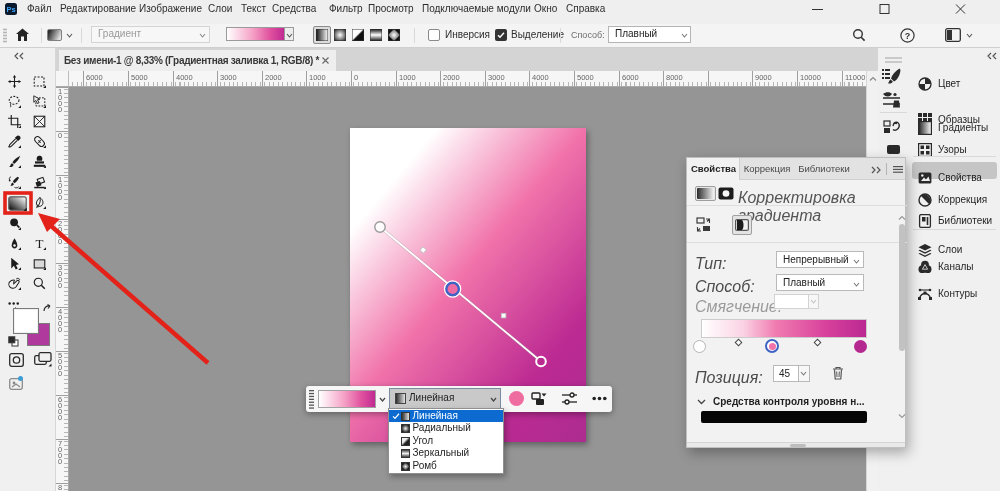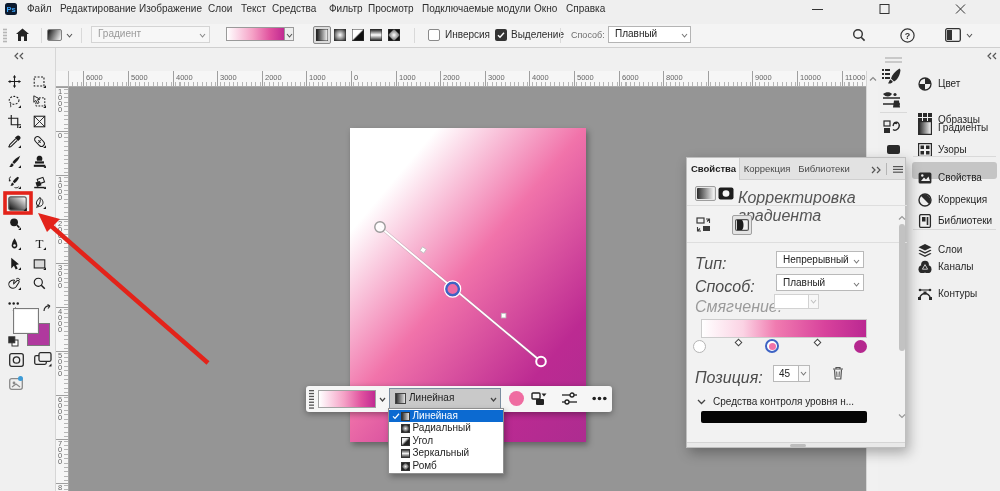--- a/index.html
+++ b/index.html
@@ -196,20 +196,25 @@
     </svg>
     <svg class="abs" style="left:945px;top:4px" width="16" height="14" viewBox="0 0 16 14">
       <rect x="0.7" y="0.7" width="14.6" height="12.6" rx="1.5" fill="none" stroke="#333" stroke-width="1.3"></rect>
       <rect x="2" y="2" width="5" height="10" fill="#333"></rect>
     </svg>
     <svg class="abs chev" style="left:966px;top:8px" viewBox="0 0 7 7">
         <path d="M1 2 L3.5 5 L6 2" fill="none" stroke="#555" stroke-width="1.1"></path>
       </svg>
   </div>
 
+  <div class="abs" id="tabbar">
+    <div id="tab">&nbsp;&nbsp;Без имени-1 @ 8,33% (Градиентная заливка 1, RGB/8) *<svg style="position:absolute;right:7px;top:7px" width="7" height="7" viewBox="0 0 7 7">
+          <path d="M0.5 0.5 L6.5 6.5 M6.5 0.5 L0.5 6.5" stroke="#666" stroke-width="1.1"></path>
+        </svg></div>
+  </div>
 
   <div class="abs" id="toolbar">
     <svg class="abs" style="left:13px;top:4px" width="12" height="8" viewBox="0 0 12 8">
         <path d="M5 1 L2 4 L5 7 M10 1 L7 4 L10 7" fill="none" stroke="#555" stroke-width="1.2"></path>
       </svg>
 
     <svg class="tool" style="left:8px;top:27px" viewBox="0 0 16 16">
         <path d="M8 1 L8 15 M1 8 L15 8" stroke="#1c1c1c" stroke-width="1.3"></path>
         <path d="M8 0 L6 3 L10 3 Z M8 16 L6 13 L10 13 Z M0 8 L3 6 L3 10 Z M16 8 L13 6 L13 10 Z" fill="#1c1c1c"></path>
       </svg>
@@ -776,21 +781,21 @@
       </svg>
     <svg class="abs" style="left:145px;top:208px" width="12" height="14" viewBox="0 0 12 14">
       <path d="M1 3 L11 3 M4 3 L4 1.5 L8 1.5 L8 3" fill="none" stroke="#555" stroke-width="1.2"></path>
       <path d="M2.5 3.5 L3.2 13 L8.8 13 L9.5 3.5" fill="none" stroke="#555" stroke-width="1.2"></path>
       <path d="M4.7 5.5 L5 11 M7.3 5.5 L7 11" stroke="#555" stroke-width="1"></path>
     </svg>
 
     <svg class="abs" style="left:10px;top:241px" width="9" height="6" viewBox="0 0 9 6">
         <path d="M1 1 L4.5 4.5 L8 1" fill="none" stroke="#444" stroke-width="1.3"></path>
       </svg>
-    <div class="abs" style="left:26px;top:238px;font-size:10px;font-weight:normal;color:#1f1f1f">Средства контроля уровня н...</div>
+    <div class="abs" style="left:26px;top:238px;font-size:10px;font-weight:bold;color:#1f1f1f">Средства контроля уровня н...</div>
     <div class="abs" style="left:14px;top:253px;width:166px;height:12px;background:#050505;border-radius:2px"></div>
 
     <svg class="abs" style="left:211px;top:57px" width="8" height="6" viewBox="0 0 8 6">
         <path d="M1 4.5 L4 1.5 L7 4.5" fill="none" stroke="#999" stroke-width="1.2"></path>
       </svg>
     <div class="abs" style="left:212px;top:66px;width:6px;height:127px;background:#c2c2c2;border-radius:3px"></div>
     <svg class="abs" style="left:211px;top:255px" width="8" height="6" viewBox="0 0 8 6">
         <path d="M1 1.5 L4 4.5 L7 1.5" fill="none" stroke="#999" stroke-width="1.2"></path>
       </svg>
 

